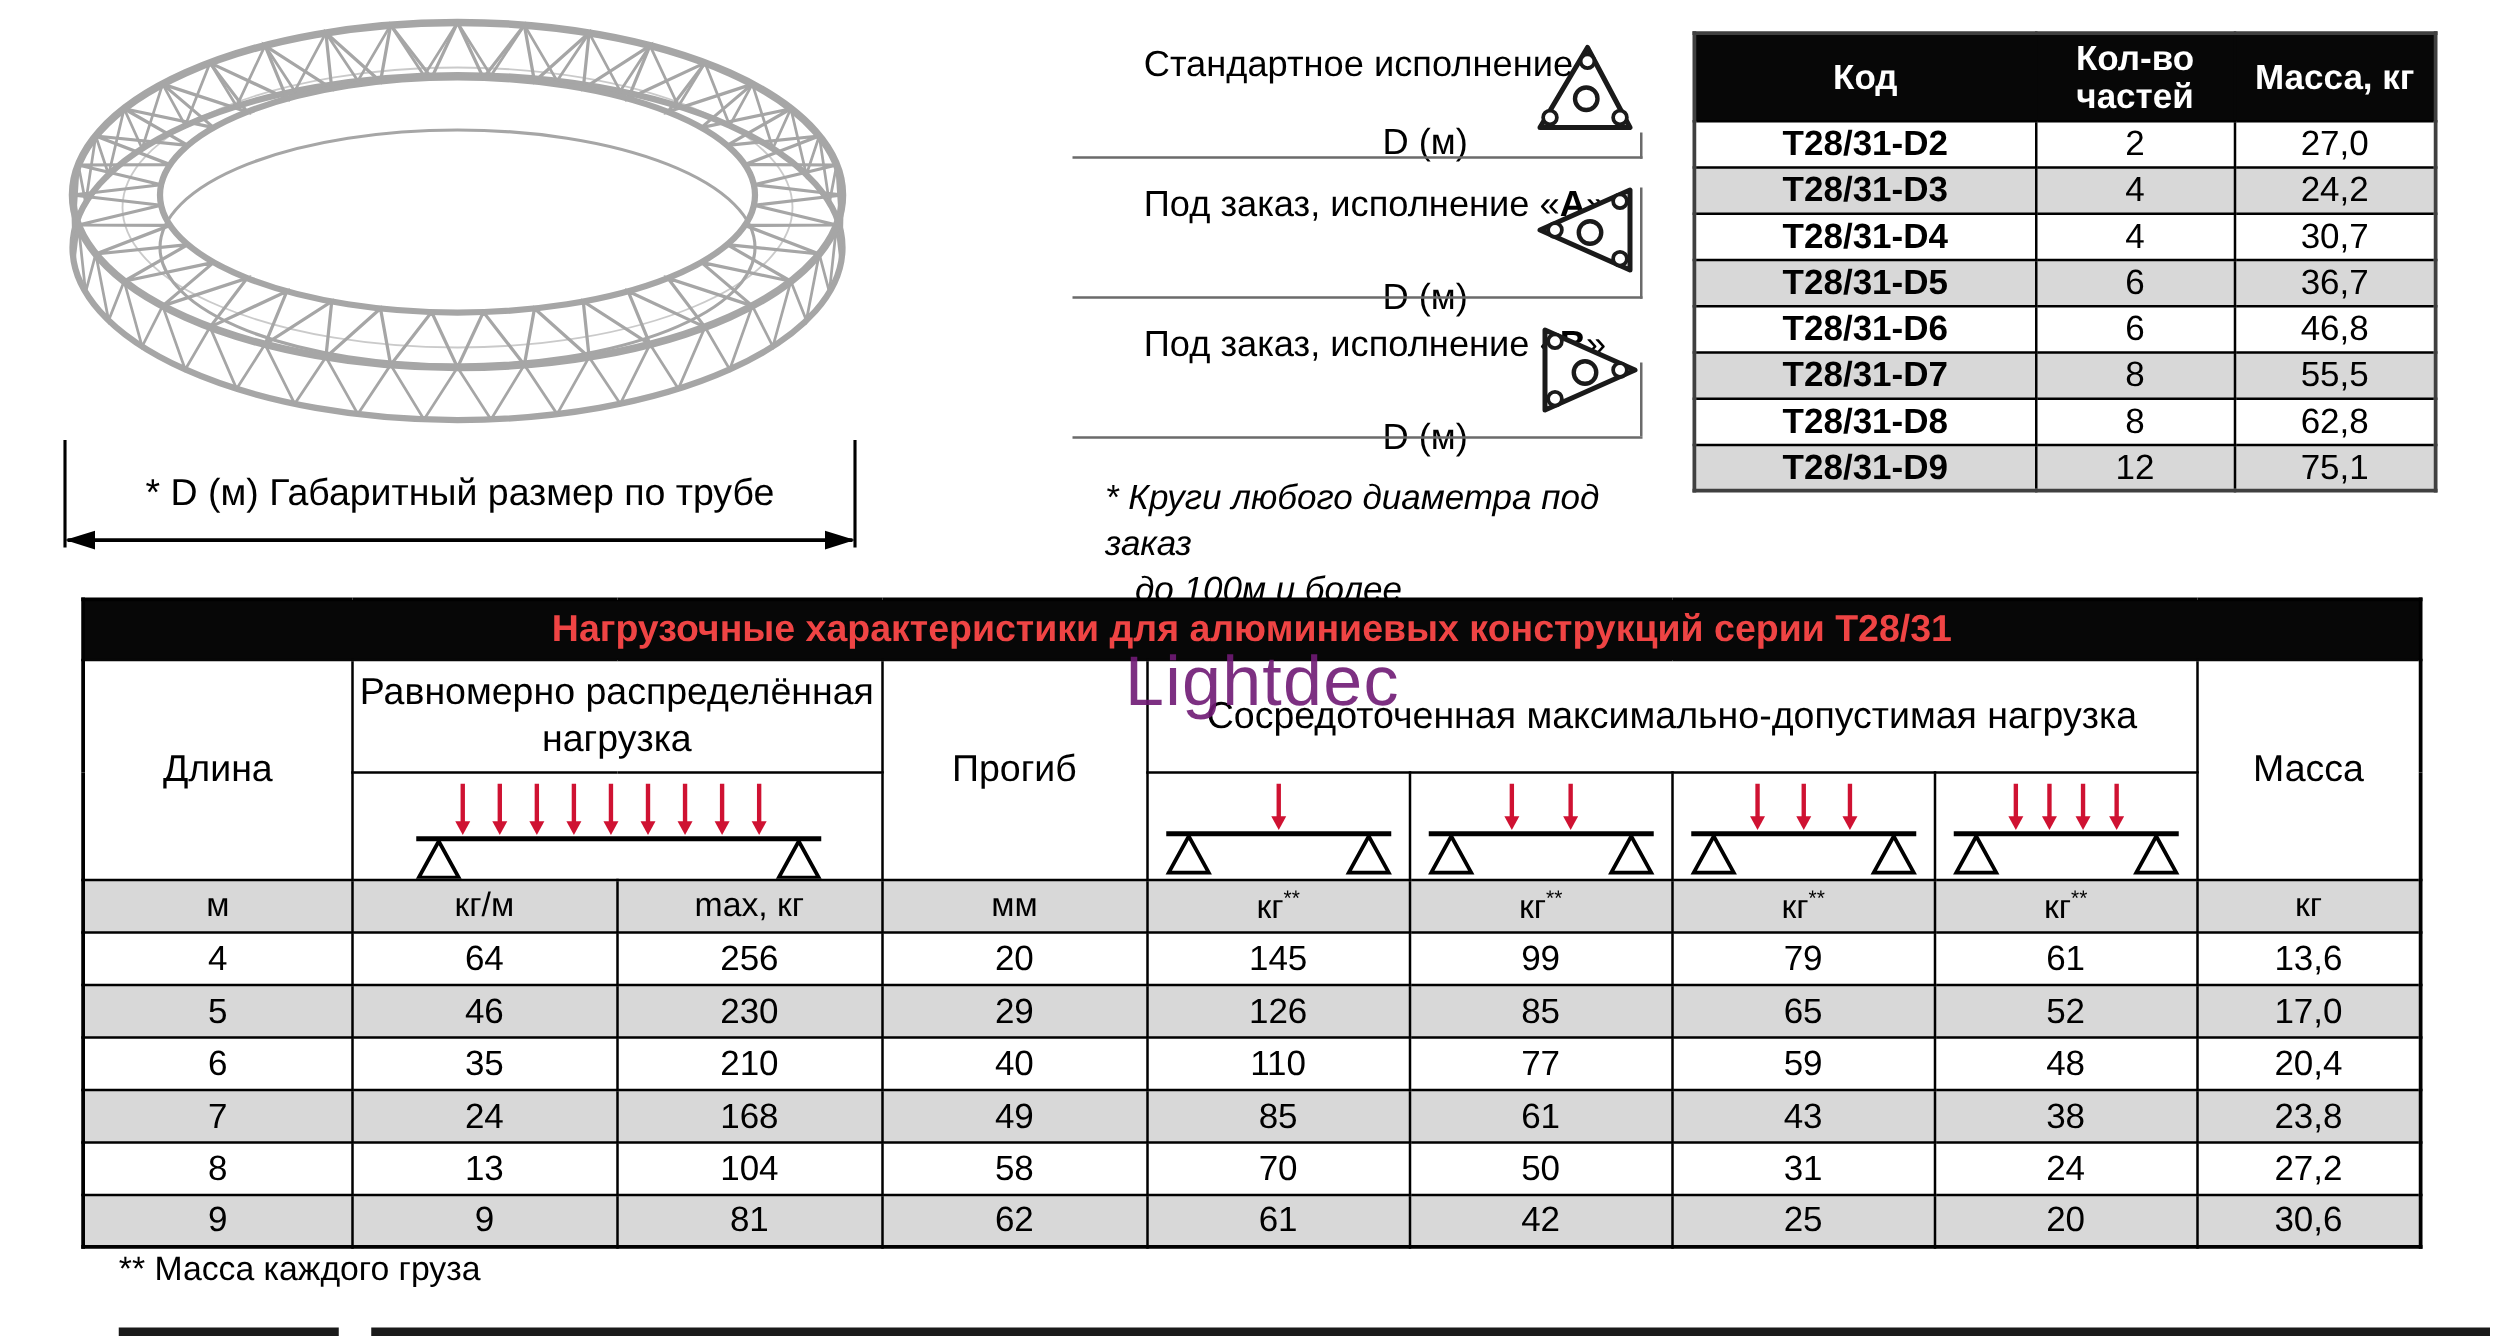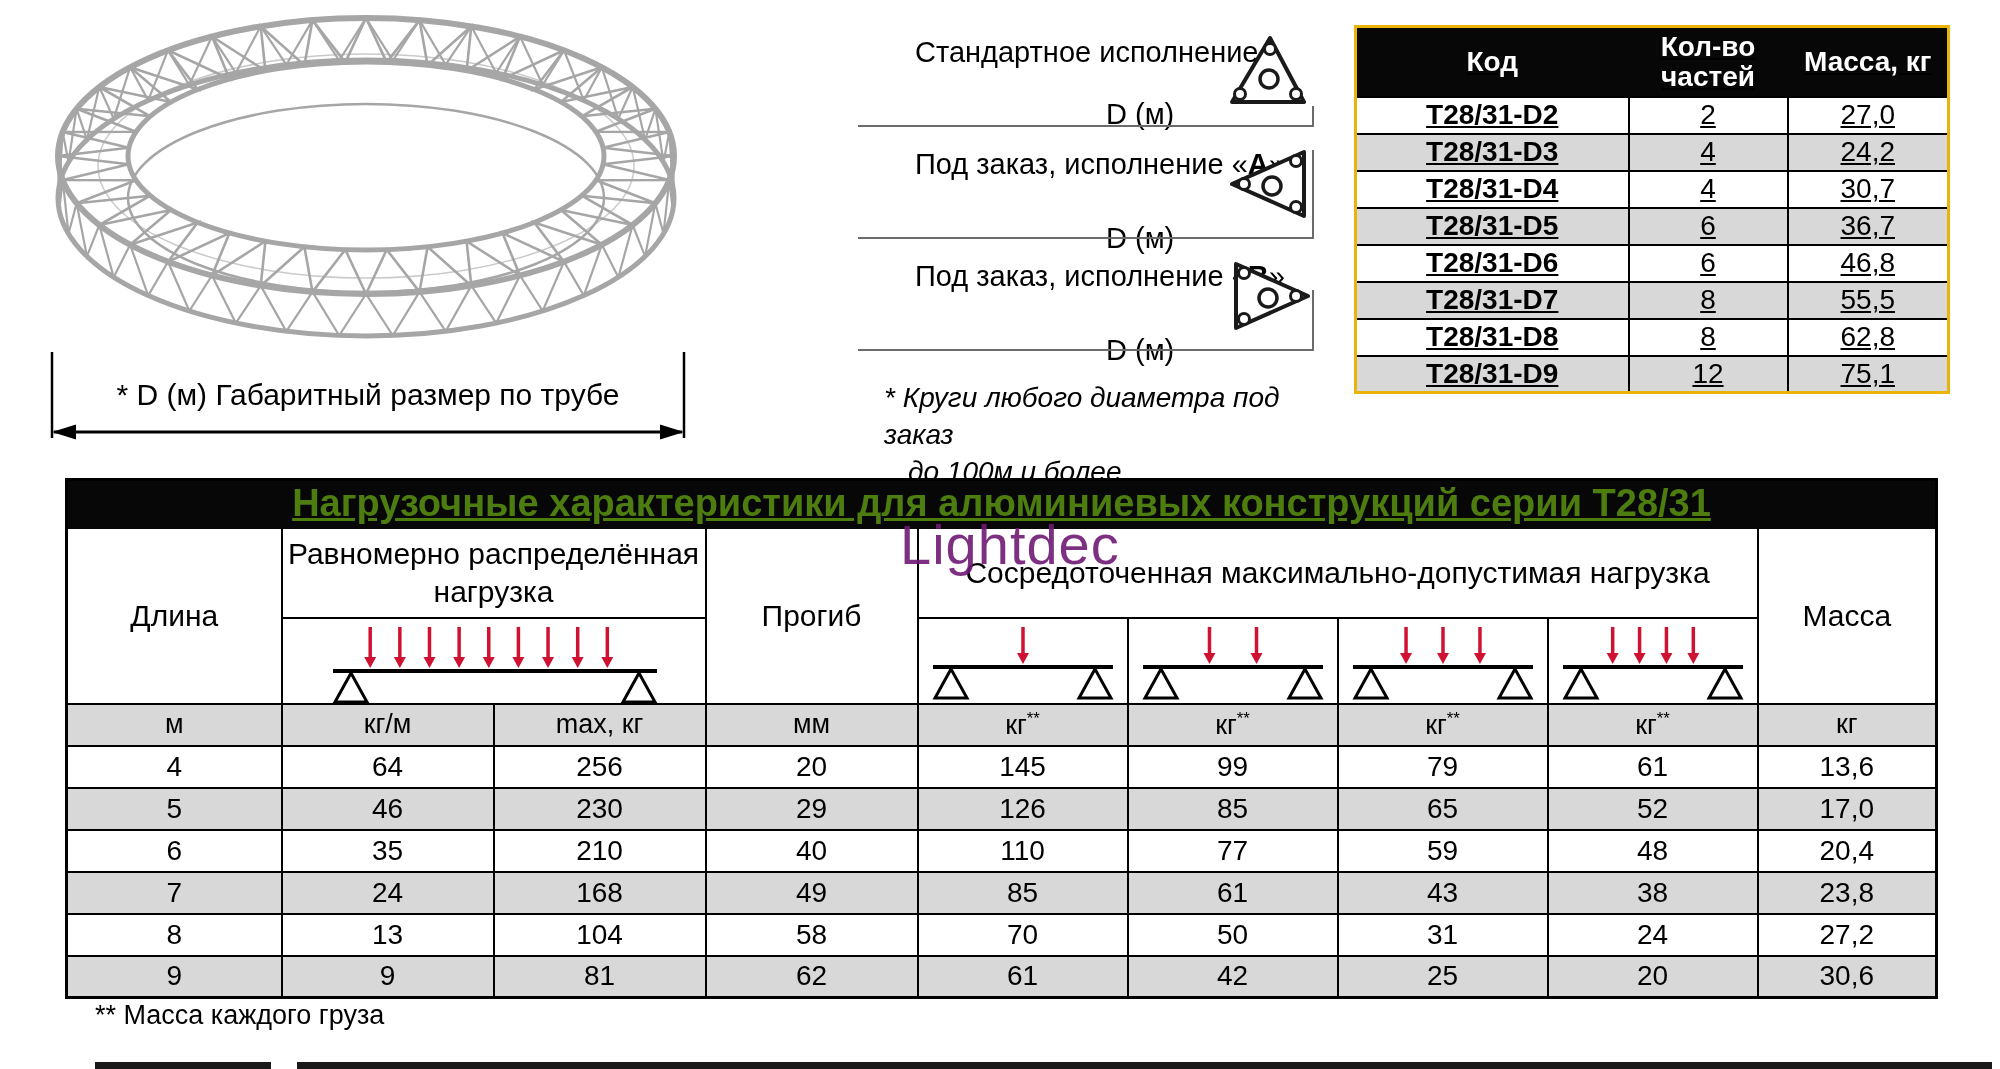--- a/index.html
+++ b/index.html
@@ -20,31 +20,31 @@
   #exec-area { left:850px; top:28px; width:478px; height:442px; }
   .exec-label { position:absolute; font-size:29px; white-space:nowrap;text-align:center; }
   .dim-text { position:absolute; font-size:29px;margin-top:22px; }
   .tri-icon { position:absolute; }
   .hline { position:absolute; height:2px; background:#6b6b6b; }
   .vline { position:absolute; width:2px; background:#6b6b6b; }
   #exec-footnote { position:absolute; left:34px; top:352px; font-style:italic; font-size:28px; line-height:1.32; }
   #exec-footnote .fn2 { padding-left:24px; }
 
   
-  #parts-table { position:absolute; left:1354px; top:25px; width:593px; border-collapse:collapse; table-layout:fixed; border:3px solid #eab308;text-decoration:underline; }
+  #parts-table { position:absolute; left:1354px; top:25px; width:593px; border-collapse:collapse; table-layout:fixed; border:3px solid #404040; }
   #parts-table th, #parts-table td { border:2px solid #000; text-align:center; vertical-align:middle; }
   #parts-table thead th { background:#070707; color:#fff; font-weight:bold; font-size:28px; height:70px; line-height:1.08; border-color:#070707; border-bottom-color:#000; }
   #parts-table td { height:37px; font-size:28px; }
   #parts-table td.code { font-weight:bold; }
   #parts-table tr.alt { background:#d8d8d8; }
 
   
   #load-table { position:absolute; left:65px; top:478px; width:1870px; border-collapse:collapse; table-layout:fixed; border:3px solid #000; }
   #load-table th, #load-table td { border:2px solid #000; text-align:center; vertical-align:middle; font-weight:normal; }
-  #load-table .title-cell { background:#070707; color:#4d7c0f; font-weight:bold; font-size:38px; height:48px; border-color:#070707;text-decoration:underline; }
+  #load-table .title-cell { background:#070707; color:#ef4444; font-weight:bold; font-size:30px; height:48px; border-color:#070707; }
   #load-table .hdr { font-size:30px; line-height:1.25; height:90px; }
   #load-table .diagram-cell { height:84px; padding:0; }
   #load-table tr.units td { background:#d8d8d8; font-size:27px; height:42px; }
   #load-table tr.units sup { font-size:0.62em; }
   #load-table tr.data td { font-size:28px; height:42px; }
   #load-table tr.data.alt { background:#d8d8d8; }
   .beam-svg { display:block; margin:0 auto; }
 
   #table-footnote { position:absolute; left:95px; top:1000px; font-size:27px; }
 

